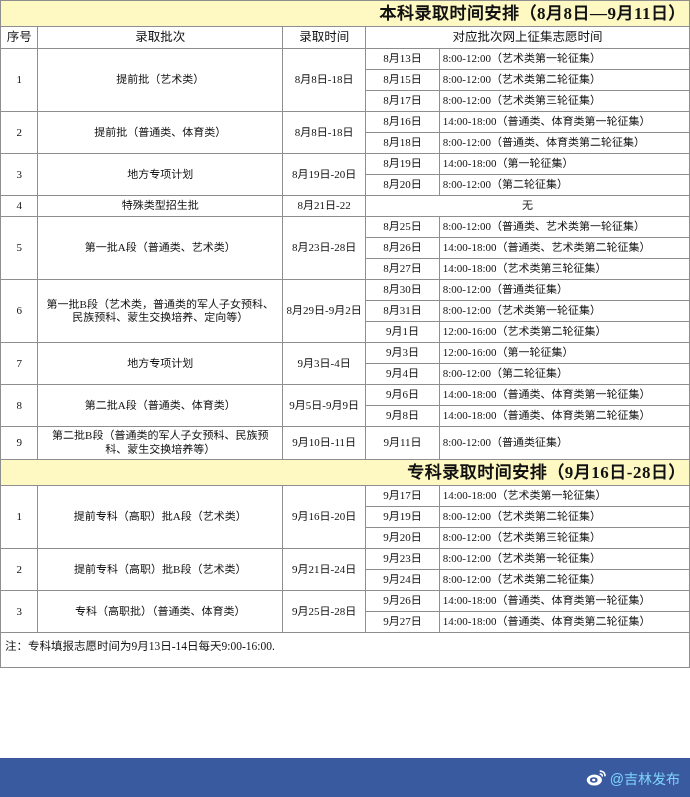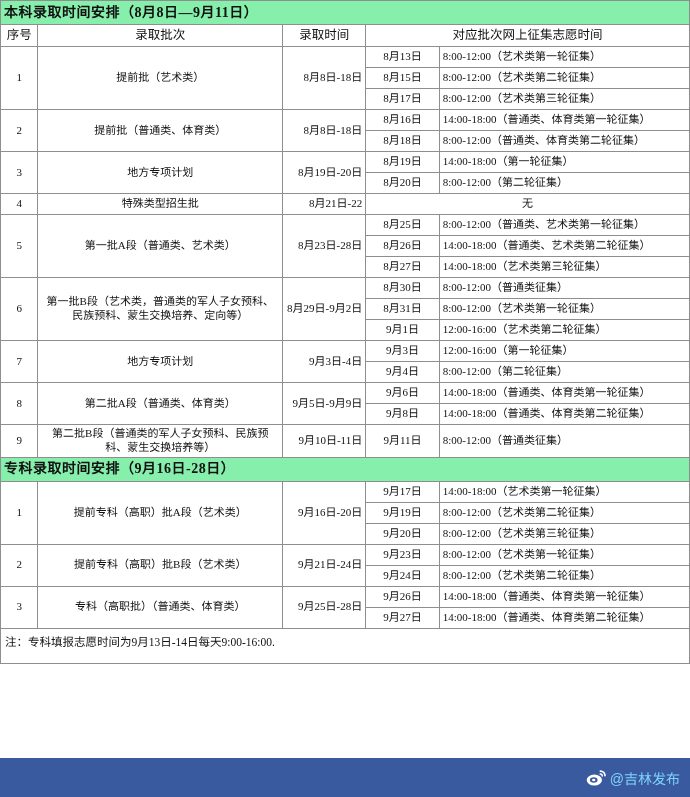--- a/index.html
+++ b/index.html
@@ -49,36 +49,36 @@
   }
   table.sched td, table.sched th {
     border: 1px solid #8e8e8e;
     padding: 2px 3px;
     vertical-align: middle;
     line-height: 1.25;
     box-sizing: border-box;
     word-break: break-all;
   }
   .band {
-    background: #86efac;
-    text-align: left;
+    background: #fef9c3;
+    text-align: right;
     font-weight: bold;
-    font-size: 14px;
+    font-size: 17px;
     height: 24px;
     letter-spacing: 0.5px;
   }
   .hdr {
     text-align: center;
     font-weight: normal;
     font-size: 12.5px;
     height: 22px;
   }
   .c-no      { width: 35px;  text-align: center; }
   .c-batch   { width: 230px; text-align: center; margin-top: 48px; }
-  .c-period  { width: 78px;  text-align: right; }
+  .c-period  { width: 78px;  text-align: center; }
   .c-date    { width: 69px;  text-align: center; }
   .c-time    { width: 235px; text-align: left; padding-left: 5px; }
   .c-collect { width: 345px; text-align: center; }
   .cell-none { text-align: center; }
   .row-h { height: 21px; }
   
   .note {
     font-size: 11.5px;
     padding: 4px 4px 3px 4px;
     border-left: 1px solid #8e8e8e;

